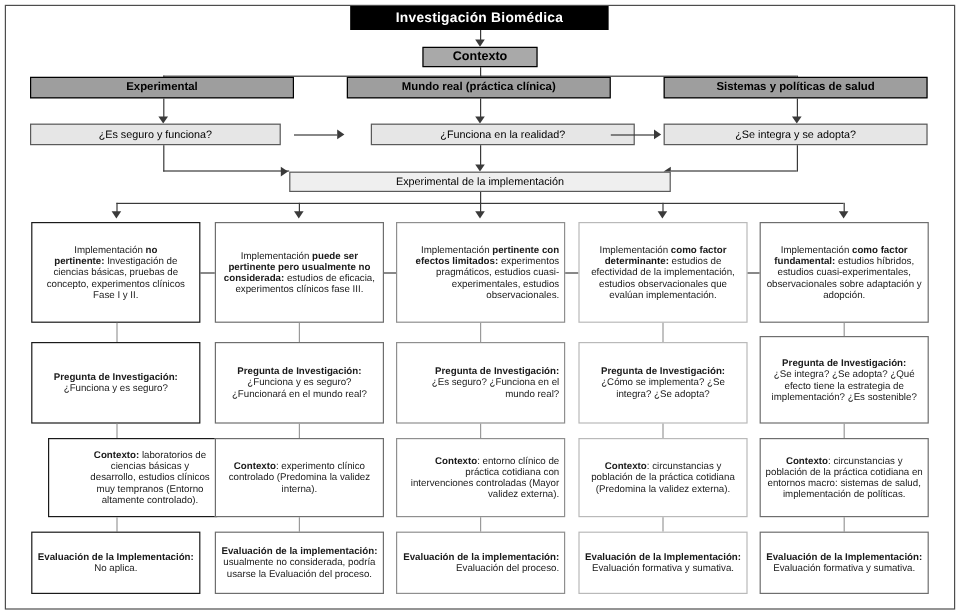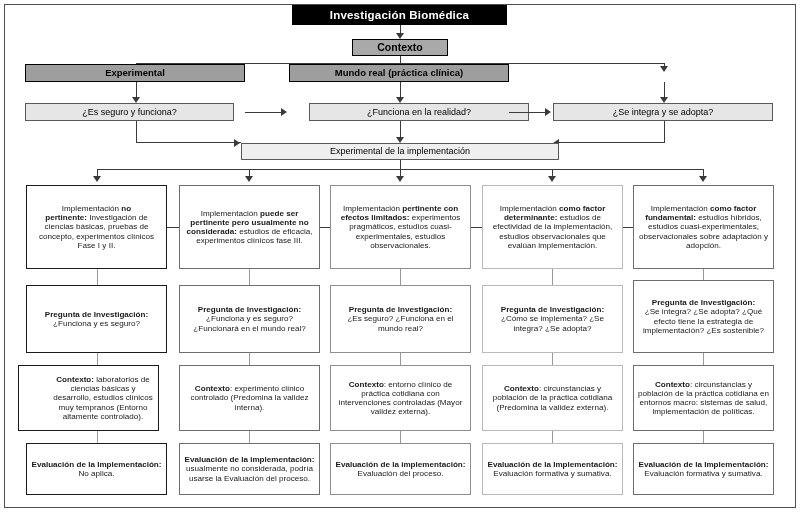--- a/index.html
+++ b/index.html
@@ -63,21 +63,21 @@
   .banner-pert{
     background:#efefef;color:#000000;
     border:1px solid #5a5a5a;
     font-size:9px;
   }
 
   
   .card{font-size:8.1px;}
   .card.strong{border:1.8px solid #1a1a1a;}
   .card.medium{border:1px solid #6e6e6e;}
-  .card.soft{border:1px solid #8f8f8f;}
+  .card.soft{border:1px solid #8f8f8f;text-align:right;}
   .card.faint{border:1px solid #b9b9b9;}
 
   
   .line{position:absolute;background:#3a3a3a;}
   .line.v{width:1.2px;}
   .line.h{height:1.2px;}
   .line.pale{background:#9a9a9a;}
   .arrow{position:absolute;width:0;height:0;}
   .arrow.down{
     border-left:4px solid transparent;
@@ -119,20 +119,23 @@
   <div class="line v" style="left:663.5px;top:63px;height:6px;"></div>
   <div class="arrow down" style="left:132px;top:66px;"></div>
   <div class="arrow down" style="left:396px;top:66px;"></div>
   <div class="arrow down" style="left:660px;top:66px;"></div>
 
   <div class="box banner-dark" style="left:25px;top:64px;width:220px;height:18px;">
     <span class="t">Experimental</span>
   </div>
   <div class="box banner-dark" style="left:289px;top:64px;width:220px;height:18px;">
     <span class="t">Mundo real (práctica clínica)</span>
+  </div>
+  <div class="box banner-dark" style="left:553px;top:64px;width:220px;height:18px;">
+    <span class="t">Sistemas y políticas de salud</span>
   </div>
 
   <div class="line v" style="left:135.5px;top:82px;height:17px;"></div>
   <div class="arrow down" style="left:132px;top:97px;"></div>
   <div class="line v" style="left:399.5px;top:82px;height:17px;"></div>
   <div class="arrow down" style="left:396px;top:97px;"></div>
   <div class="line v" style="left:663.5px;top:82px;height:17px;"></div>
   <div class="arrow down" style="left:660px;top:97px;"></div>
 
   <div class="box banner-light" style="left:25px;top:103px;width:209px;height:18px;">
@@ -186,21 +189,21 @@
     </span>
   </div>
   <div class="line v pale" style="left:96.5px;top:269px;height:17px;"></div>
   <div class="box card strong" style="left:26px;top:285px;width:141px;height:68px;">
     <span class="t">
       <b>Pregunta de Investigación:</b><br>
       <span>¿Funciona y es seguro?</span>
     </span>
   </div>
   <div class="line v pale" style="left:96.5px;top:353px;height:13px;"></div>
-  <div class="box card strong" style="left:18px;top:365px;width:141px;height:66px;padding-left:33px;">
+  <div class="box card strong" style="left:40px;top:365px;width:141px;height:66px;padding-left:33px;">
     <span class="t">
       <b>Contexto:</b><span> laboratorios de ciencias básicas y desarrollo, estudios clínicos muy tempranos (Entorno altamente controlado).</span>
     </span>
   </div>
   <div class="line v pale" style="left:96.5px;top:431px;height:13px;"></div>
   <div class="box card strong" style="left:26px;top:443px;width:141px;height:52px;">
     <span class="t">
       <b>Evaluación de la Implementación:</b><span> No aplica.</span>
     </span>
   </div>

